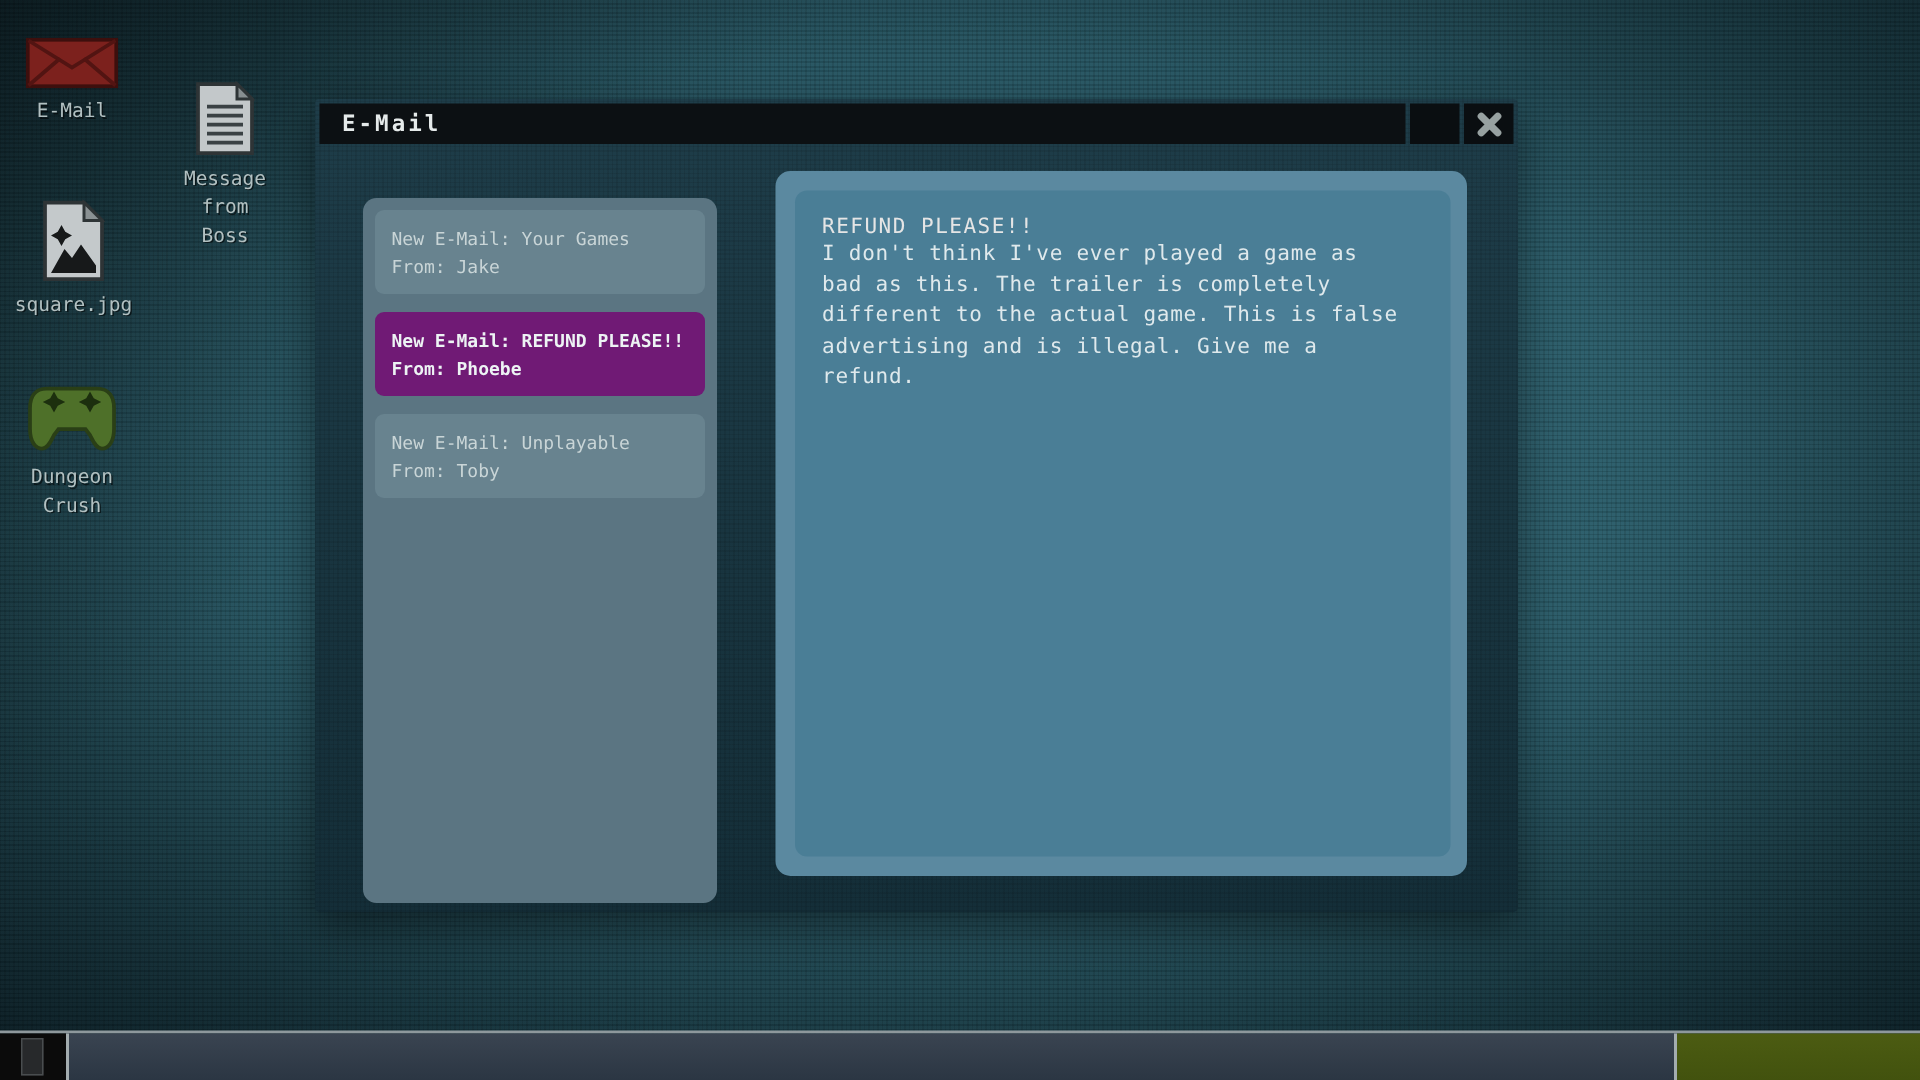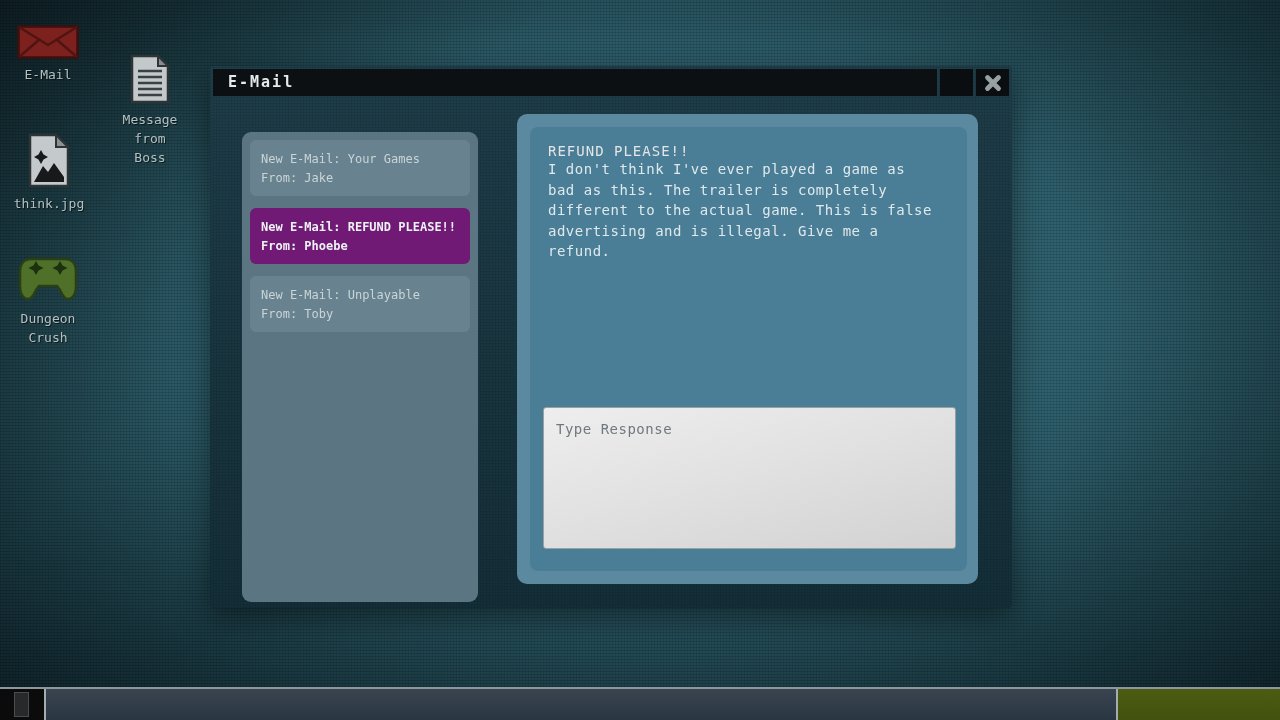--- a/index.html
+++ b/index.html
@@ -109,21 +109,21 @@
       <div class="dlabel narrow">Message from Boss</div>
     </div>
 
     <div class="dicon dicon-square">
       <svg width="42" height="55" viewBox="0 0 42 55">
         <path d="M2,2 h26 l12,12 v39 h-38 z" fill="#c4c9cb" stroke="#2e3436" stroke-width="2.5"></path>
         <path d="M28,2 l12,12 h-12 z" fill="#8a9193" stroke="#2e3436" stroke-width="2"></path>
         <path d="M13,17 l2.5,4.5 4.5,2.5 -4.5,2.5 -2.5,4.5 -2.5,-4.5 -4.5,-2.5 4.5,-2.5 z" fill="#17191a"></path>
         <path d="M6,49 L15,33 L20,39 L26,30 L36,44 L36,49 Z" fill="#17191a"></path>
       </svg>
-      <div class="dlabel">think.jpg</div>
+      <div class="dlabel">square.jpg</div>
     </div>
 
     <div class="dicon dicon-dungeon">
       <svg width="66" height="50" viewBox="0 0 66 50">
         <path d="M16,6 C8,6 5,12 5,19 L5,33 C5,42 9,46 13,46 C17,46 19,41 21,37 L24,33 L42,33 L45,37 C47,41 49,46 53,46 C57,46 61,42 61,33 L61,19 C61,12 58,6 50,6 Z" fill="#4e7029" stroke="#2a3f16" stroke-width="2.5"></path>
         <path d="M21,8 l2.5,4.5 5,2.5 -5,2.5 -2.5,4.5 -2.5,-4.5 -5,-2.5 5,-2.5 z" fill="#1c2f0e"></path>
         <path d="M45,8 l2.5,4.5 5,2.5 -5,2.5 -2.5,4.5 -2.5,-4.5 -5,-2.5 5,-2.5 z" fill="#1c2f0e"></path>
       </svg>
       <div class="dlabel">Dungeon Crush</div>
     </div>
@@ -157,21 +157,20 @@
         </div>
 
         <div class="read-outer">
           <div class="read-inner">
             <div class="subject">REFUND PLEASE!!</div>
             <div class="mail-body">I don't think I've ever played a game as
 bad as this. The trailer is completely
 different to the actual game. This is false
 advertising and is illegal. Give me a
 refund.</div>
-            <textarea class="response" placeholder="Type Response" style=""></textarea>
           </div>
         </div>
 
       </div>
     </div>
 
     <div class="taskbar">
       <div class="tb-left">
         <div class="mini-icon"></div>
       </div>

